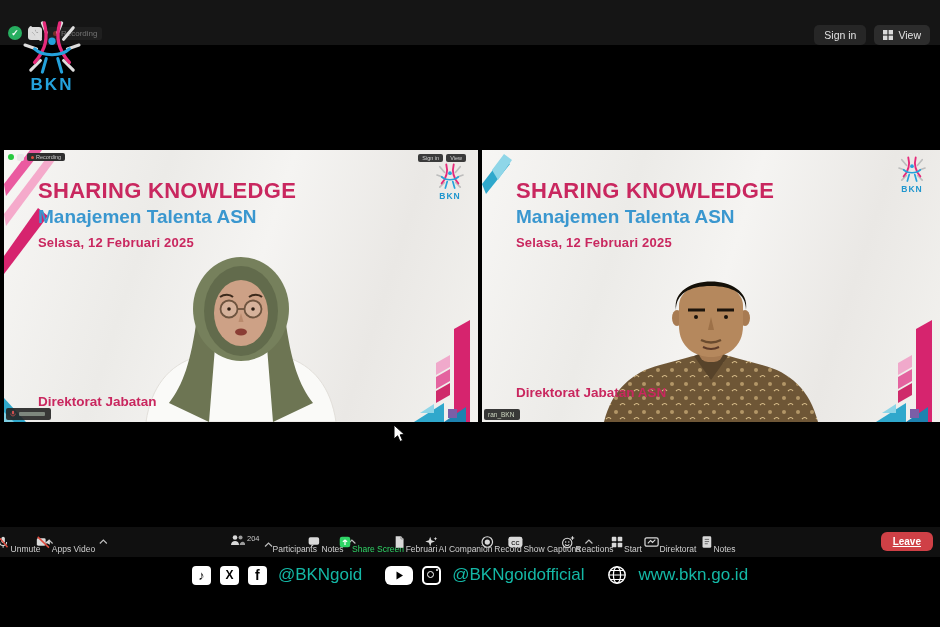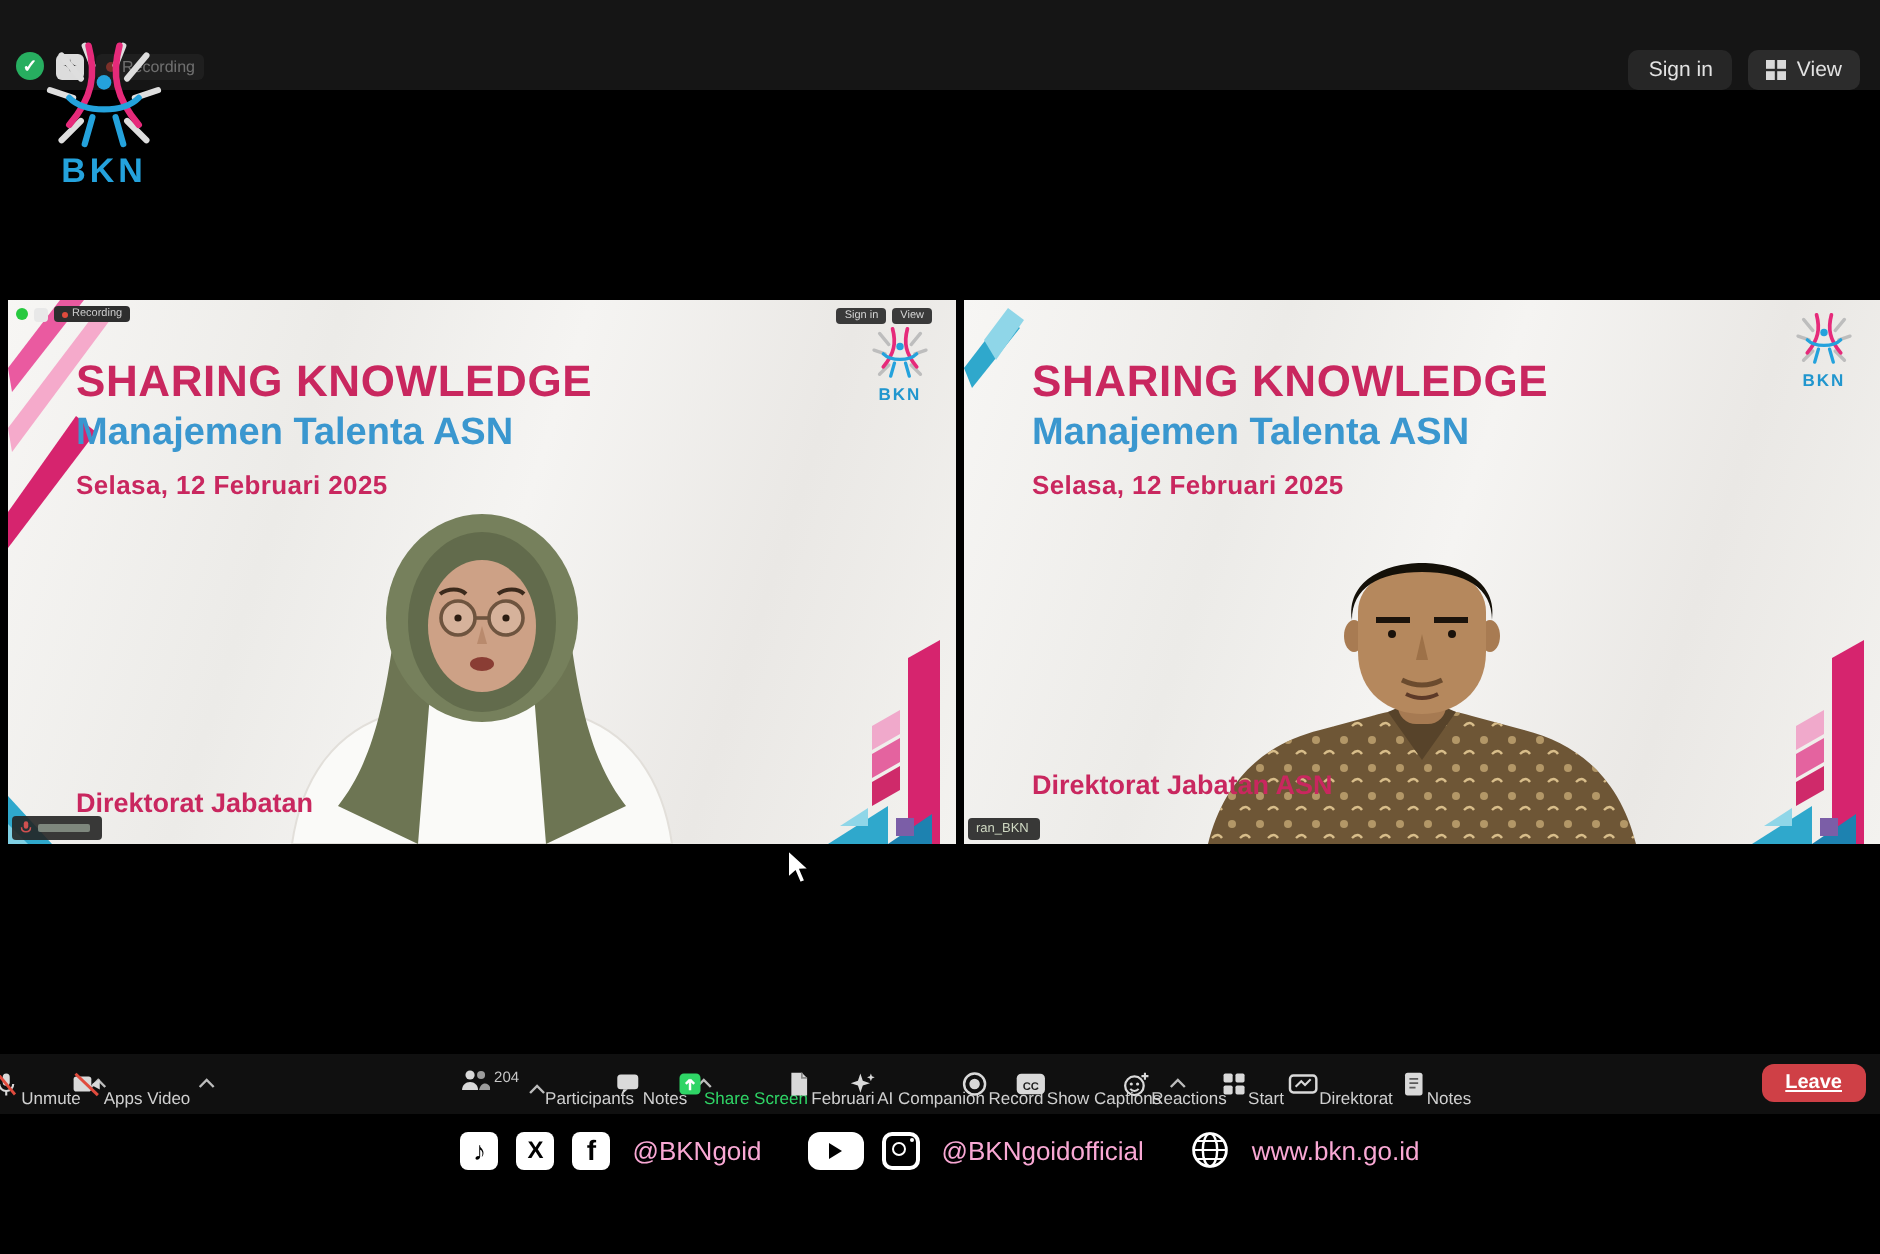--- a/index.html
+++ b/index.html
@@ -62,21 +62,21 @@
   .tb-item .lbl-green{color:#2fd566;}
   .icon-row{display:flex;align-items:flex-start;gap:2px;}
   .cnt{font-size:7.5px;color:#c8c8c8;margin-top:1px;}
   .chev{position:absolute;right:-13px;top:3px;}
   .chev-inline{margin-left:2px;margin-top:3px;}
   .leave-btn{position:absolute;right:7px;top:5px;background:#cf4046;border:none;color:#fff;font-size:10px;font-weight:bold;padding:4px 12px;border-radius:6px;font-family:inherit;cursor:pointer;text-decoration:underline;}
 
   
   .social{position:absolute;top:558px;left:0;right:0;height:34px;display:flex;align-items:center;justify-content:center;gap:9px;}
   .sq-ic{width:19px;height:19px;border-radius:4px;background:#fff;color:#000;display:grid;place-items:center;font-weight:bold;}
-  .handle{font-size:13px;color:#f9a8d4;margin-left:2px;}
+  .handle{font-size:17px;color:#14b8a6;margin-left:2px;}
   .gap-lg{margin-left:14px;}
   .yt-ic{width:28px;height:19px;border-radius:6px;background:#fff;display:grid;place-items:center;}
   .ig-ic{width:15px;height:15px;border:2px solid #fff;border-radius:5px;position:relative;}
   .ig-ic::before{content:"";position:absolute;left:3px;top:3px;width:7px;height:7px;border:1.6px solid #fff;border-radius:50%;box-sizing:border-box;}
   .ig-ic::after{content:"";position:absolute;right:1px;top:1px;width:2px;height:2px;background:#fff;border-radius:50%;}
 </style>
 </head>
 <body>
 
 <div class="screen">

